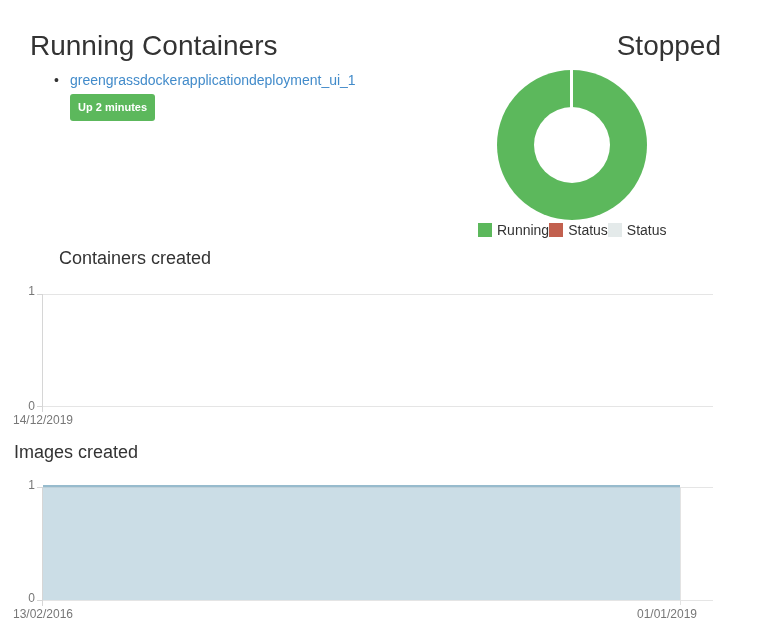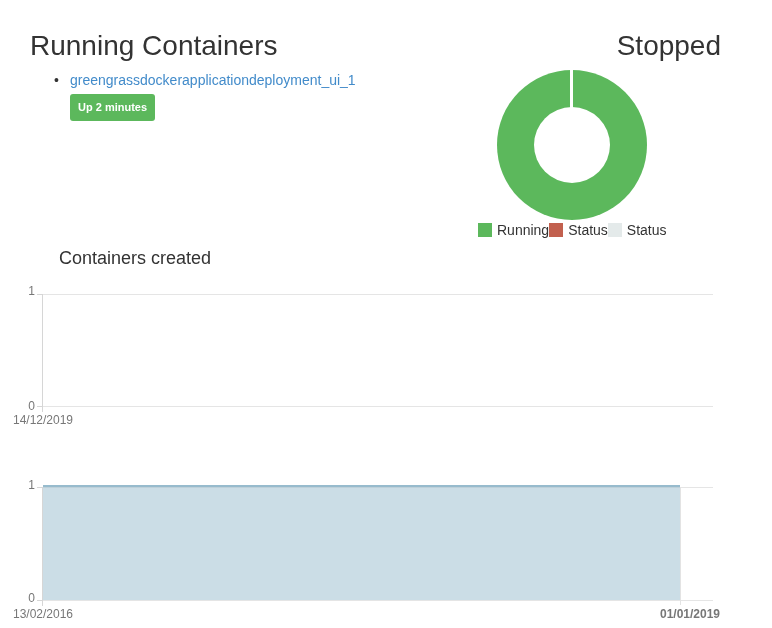--- a/index.html
+++ b/index.html
@@ -91,32 +91,33 @@
     <div class="abs axis-v" style="left:42px; top:294px; height:113px;"></div>
     <div class="abs tick-h" style="left:37px; top:294px;"></div>
     <div class="abs tick-h" style="left:37px; top:406px;"></div>
     <div class="abs tick-v" style="left:42px; top:406px; height:6px;"></div>
 
     <div class="abs axis-label y-label" style="left:11px; top:284px;">1</div>
     <div class="abs axis-label y-label" style="left:11px; top:399px;">0</div>
     <div class="abs axis-label x-label" style="left:-7px; top:413px;">14/12/2019</div>
   </div>
 
+  <div class="abs h-sub" style="left:14px; top:442px;">Images created</div>
 
   <div>
     <div class="abs gridline-h" style="left:43px; top:487px; width:670px;"></div>
     <div class="abs gridline-h" style="left:43px; top:600px; width:670px;"></div>
     <div class="abs axis-v" style="left:42px; top:487px; height:113px;"></div>
     <div class="abs vgrid" style="left:680px; top:487px; height:118px;"></div>
 
     <div class="abs area-fill" style="left: 43px; top: 485px; width: 637px; height: 113px; background-color: rgba(151, 187, 205, 0.5);"></div>
 
     <div class="abs tick-h" style="left:37px; top:487px;"></div>
     <div class="abs tick-h" style="left:37px; top:600px;"></div>
     <div class="abs tick-v" style="left:42px; top:600px; height:6px;"></div>
 
     <div class="abs axis-label y-label" style="left:11px; top:478px;">1</div>
     <div class="abs axis-label y-label" style="left:11px; top:591px;">0</div>
     <div class="abs axis-label x-label" style="left:-7px; top:607px;">13/02/2016</div>
-    <div class="abs axis-label x-label" style="left:640px; top:607px;font-weight:bold;">01/01/2019</div>
+    <div class="abs axis-label x-label" style="left:617px; top:607px;">01/01/2019</div>
   </div>
 
 </div>
 
 </body></html>

